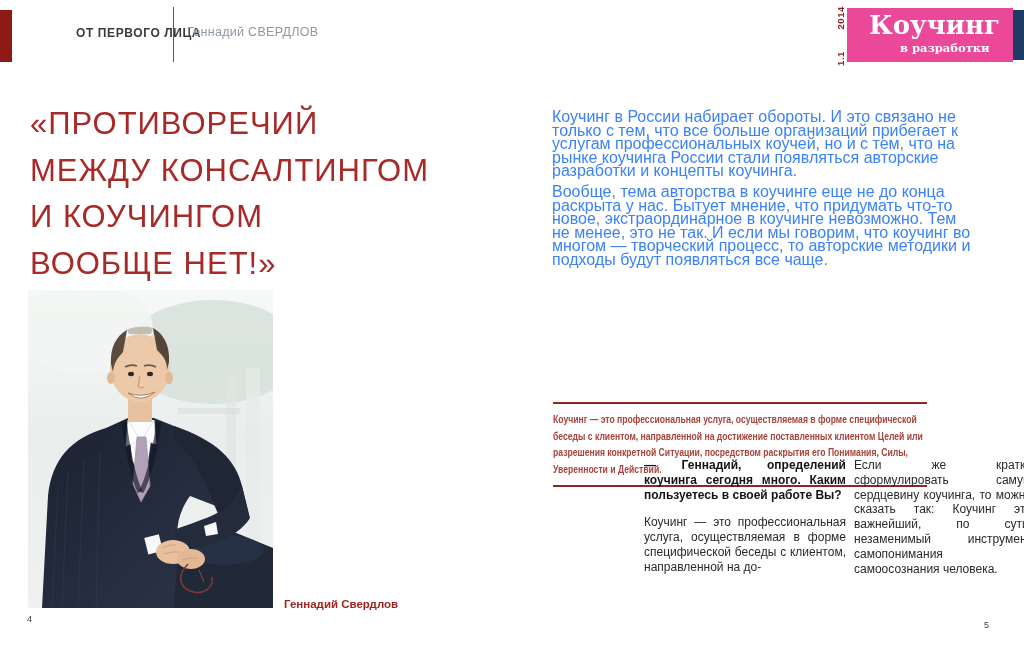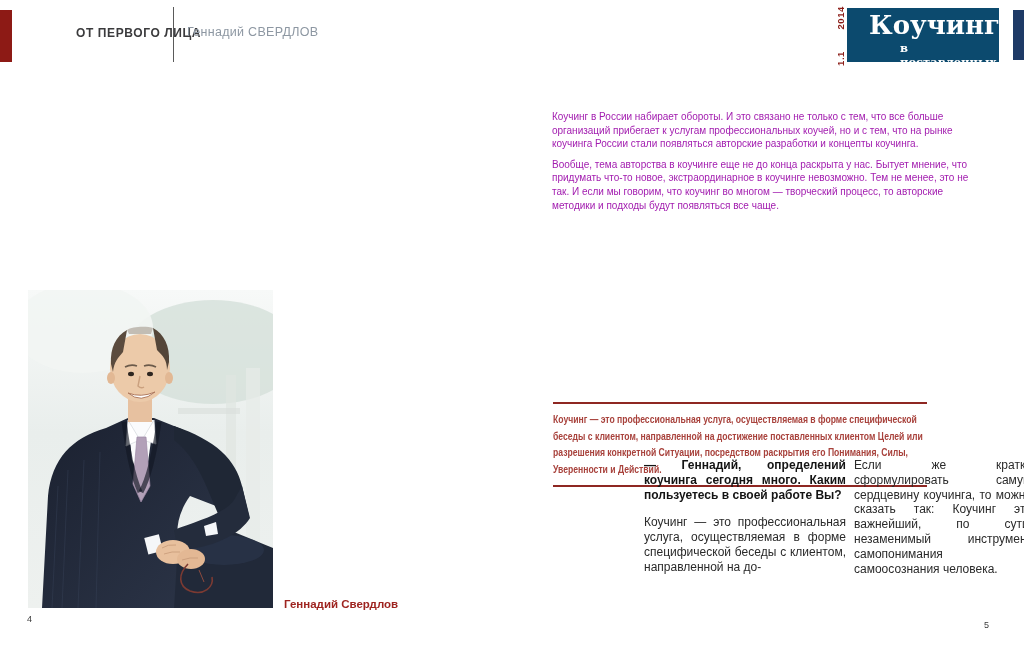--- a/index.html
+++ b/index.html
@@ -9,38 +9,38 @@
   }
   
   .rubric-marker{position:absolute;left:0;top:10px;width:12px;height:52px;background:#8d1a15;}
   .rubric-label{position:absolute;left:76px;top:26px;font-size:12px;font-weight:bold;
     letter-spacing:.6px;color:#3b3b3d;}
   .header-divider{position:absolute;left:173px;top:7px;width:1px;height:55px;background:#5a5a5a;}
   .author-name{position:absolute;left:187px;top:25px;font-size:12.5px;color:#8d97a2;letter-spacing:.3px;}
   .issue-vertical{position:absolute;left:810px;top:29px;width:60px;height:14px;
     display:flex;justify-content:space-between;align-items:center;
     transform:rotate(-90deg);font-size:9.5px;font-weight:bold;color:#8b1b15;letter-spacing:.6px;}
-  .logo-box{position:absolute;left:847px;top:8px;width:152px;height:54px;background:#0c4a6e;}
+  .logo-box{position:absolute;left:847px;top:8px;width:166px;height:54px;background:#ec4899;}
   .magazine-title{position:absolute;left:22px;top:2px;color:#fff;
     font-family:"DejaVu Serif",serif;font-weight:bold;font-size:26px;line-height:30px;}
   .magazine-subtitle{position:absolute;left:53px;top:33px;color:#fff;
     font-family:"DejaVu Serif",serif;font-weight:bold;font-size:11.5px;}
   .spine-accent{position:absolute;left:1013px;top:10px;width:11px;height:50px;background:#1e3a66;}
   
   .headline{position:absolute;left:30px;top:101px;width:480px;color:#a52a28;
     font-size:31px;line-height:46.5px;letter-spacing:1px;font-weight:normal;}
   .portrait{position:absolute;left:28px;top:290px;width:245px;height:318px;}
   .portrait svg{display:block;}
   .photo-caption{position:absolute;left:284px;top:598px;font-size:11.5px;font-weight:bold;color:#9e2420;}
   .pagenum{position:absolute;font-size:9px;color:#3a3a3a;}
   .pagenum-left{left:27px;top:614px;}
   .pagenum-right{left:984px;top:620px;}
   
-  .intro{position:absolute;left:552px;top:110px;width:424px;color:#a21caf;
-    font-size:10px;line-height:13.6px;}
+  .intro{position:absolute;left:552px;top:110px;width:424px;color:#3b82f6;
+    font-size:16px;line-height:13.6px;}
   .intro p{margin:0 0 7px 0;}
   .callout{position:absolute;left:553px;top:402px;width:374px;
     border-top:2px solid #8e2722;border-bottom:2px solid #8e2722;padding:7px 0 8px 0;}
   .callout-text{width:456px;transform:scaleX(0.82);transform-origin:0 0;
     font-size:10.5px;font-weight:bold;line-height:16.5px;color:#a8423c;}
   .interview-col{position:absolute;top:458px;color:#2a2a2a;font-size:12px;line-height:14.8px;
     text-align:justify;margin-left:44px;}
   .interview-col p{margin:0 0 13px 0;}
   .col1{left:600px;width:202px;}
   .col2{left:810px;width:178px;}
@@ -55,24 +55,30 @@
   <div class="rubric-label">ОТ ПЕРВОГО ЛИЦА</div>
   <div class="header-divider"></div>
   <div class="author-name">Геннадий СВЕРДЛОВ</div>
 
   <div class="issue-vertical">
     <span>1.1</span>
     <span>2014</span>
   </div>
   <div class="logo-box">
     <div class="magazine-title">Коучинг</div>
-    <div class="magazine-subtitle">в поставленных</div>
+    <div class="magazine-subtitle">в разработки</div>
   </div>
   <div class="spine-accent"></div>
 
+  <div class="headline">
+    <div>«ПРОТИВОРЕЧИЙ</div>
+    <div>МЕЖДУ КОНСАЛТИНГОМ</div>
+    <div>И КОУЧИНГОМ</div>
+    <div>ВООБЩЕ НЕТ!»</div>
+  </div>
 
   <div class="portrait">
     <svg viewBox="0 0 245 318" width="245" height="318" xmlns="http://www.w3.org/2000/svg">
       <defs>
         <linearGradient id="pbg" x1="0" y1="0" x2="0" y2="1">
           <stop offset="0" stop-color="#f7f9f8"></stop>
           <stop offset="0.45" stop-color="#e9eeec"></stop>
           <stop offset="1" stop-color="#eef1ef"></stop>
         </linearGradient>
         <linearGradient id="suit" x1="0" y1="0" x2="1" y2="1">

